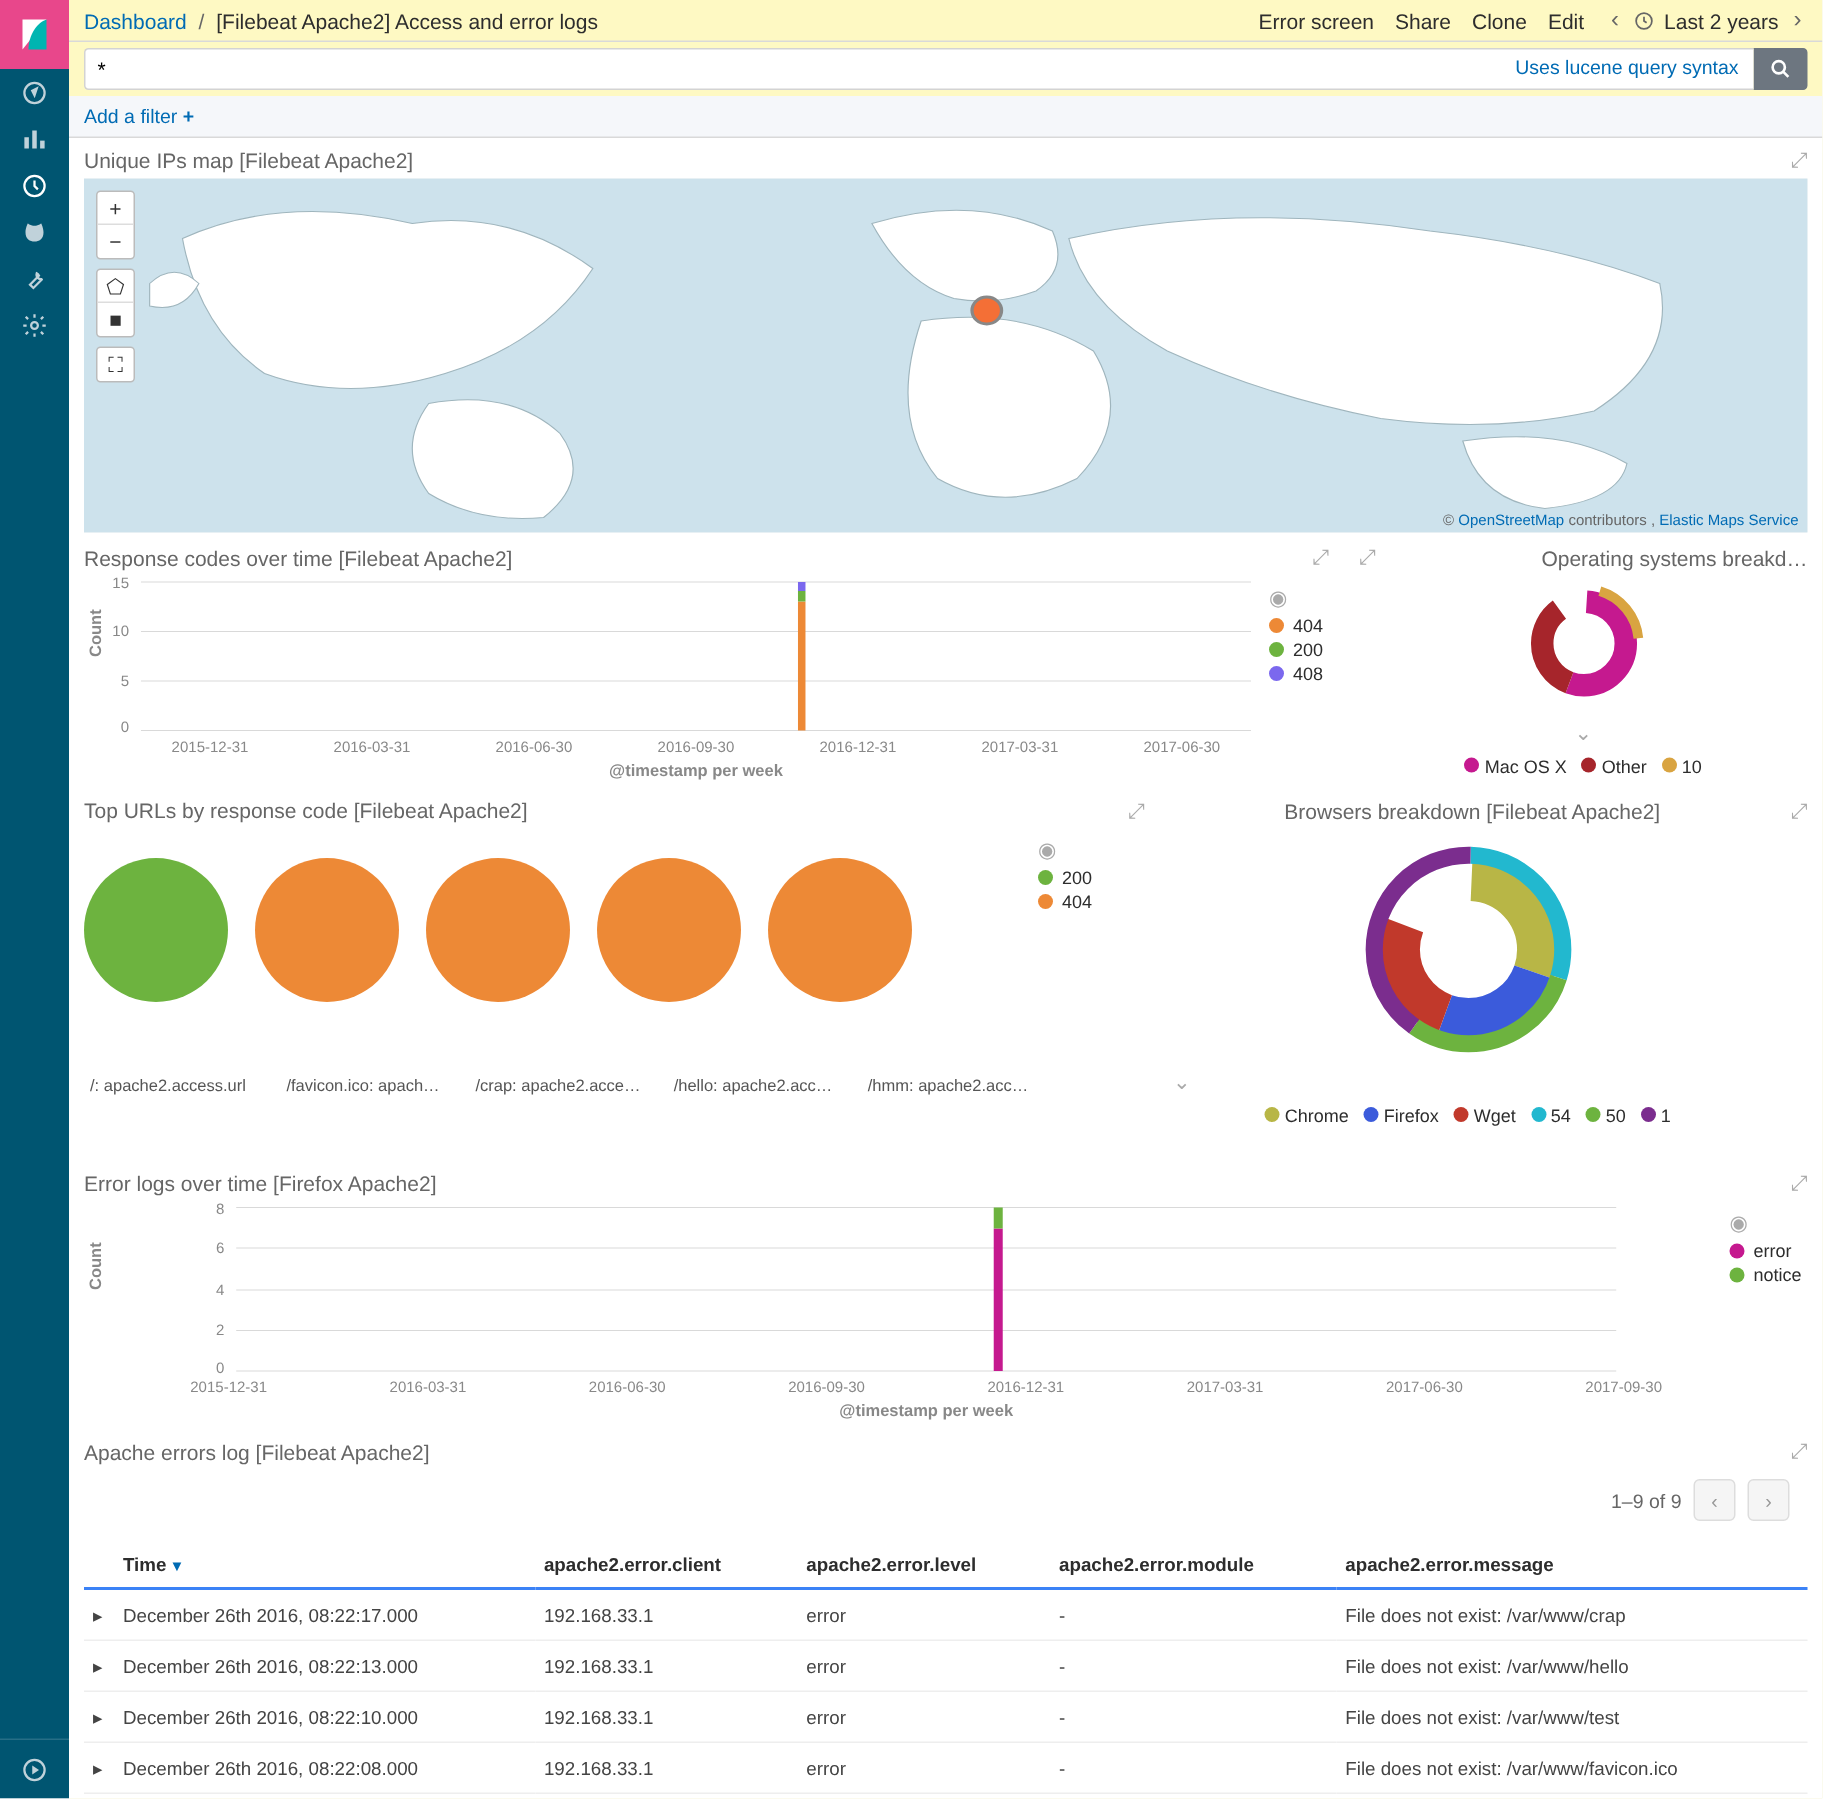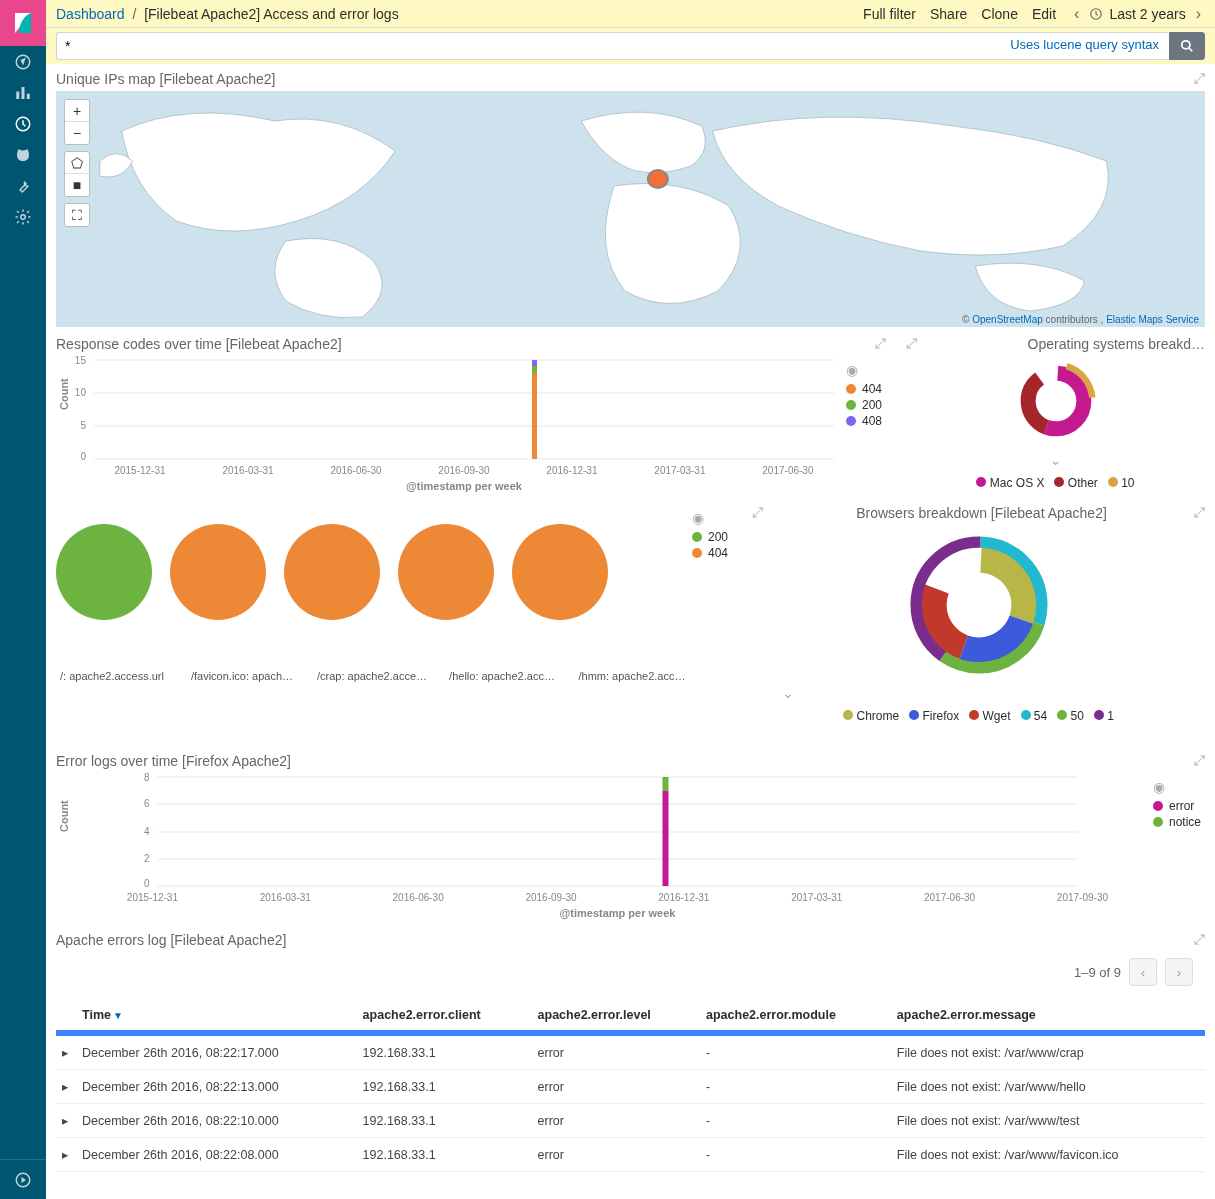--- a/index.html
+++ b/index.html
@@ -70,21 +70,21 @@
 .pies { display:flex; gap:18px; padding:10px 0; }
 .pie { width:96px; height:96px; border-radius:50%; }
 .pie-label { text-align:center; font-size:11px; color:#555; width:112px; overflow:hidden; text-overflow:ellipsis; white-space:nowrap;}
 
 
 .donut-wrap { display:flex; flex-direction:column; align-items:center; }
 .donut-legend { display:flex; flex-wrap:wrap; justify-content:center; gap:10px; font-size:12px; margin-top:4px;}
 
 
 .log-table { width:100%; border-collapse:collapse; margin-top:8px; font-size:12.5px; }
-.log-table th { text-align:left; font-weight:bold; padding:8px 6px; border-bottom:6px solid #3b82f6; color:#2d2d2d;}
+.log-table th { text-align:left; font-weight:bold; padding:8px 6px; border-bottom:2px solid #3b82f6; color:#2d2d2d;}
 .log-table td { padding:9px 6px; border-bottom:1px solid #eee; color:#444; }
 .pager { display:flex; justify-content:flex-end; align-items:center; gap:8px; padding:6px 12px; font-size:13px; color:#666;}
 .pager-btn { width:28px;height:28px;border:1px solid #ddd;border-radius:4px;display:flex;align-items:center;justify-content:center;background:#f5f5f5;color:#999;cursor:pointer; }
 .sort-arr { color:#006BB4; font-size:10px; margin-left:2px;}
 .row-toggle { width:20px; color:#888; cursor:pointer;}
 
 .x-ticks { display:flex; justify-content:space-around; font-size:10px; color:#888; margin-top:2px; }
 .x-axis-label { text-align:center; font-size:11px; color:#888; font-weight:bold; margin-top:4px; }
 </style>
 </head>
@@ -145,21 +145,21 @@
   </div>
 
   <div class="main">
     <div class="topbar">
       <div class="breadcrumb">
         <a href="#">Dashboard</a>
         <span class="sep">/</span>
         <span>[Filebeat Apache2] Access and error logs</span>
       </div>
       <div class="top-actions">
-        <span>Full filter</span>
+        <span>Error screen</span>
         <span>Share</span>
         <span>Clone</span>
         <span>Edit</span>
         <div class="time-picker">
           <span class="chev">‹</span>
           <svg class="clock" viewBox="0 0 24 24" fill="none" stroke="#666" stroke-width="2">
               <circle cx="12" cy="12" r="9"></circle>
               <path d="M12 7v5l3 2"></path>
             </svg>
           <span>Last 2 years</span>
@@ -174,20 +174,23 @@
         <span class="syntax-hint">Uses lucene query syntax</span>
       </div>
       <button class="search-btn">
         <svg width="14" height="14" viewBox="0 0 24 24" fill="none" stroke="#fff" stroke-width="3">
             <circle cx="10" cy="10" r="7"></circle>
             <path d="M15 15l6 6"></path>
           </svg>
       </button>
     </div>
 
+    <div class="filterbar">
+      <span class="add-filter"><span>Add a filter</span> <span class="plus">+</span></span>
+    </div>
 
     <div class="dashboard">
 
       <div class="panel">
         <div class="panel-header">
             <span>Unique IPs map [Filebeat Apache2]</span>
             <span class="expand">⤢</span>
           </div>
         <div class="map-area">
           <svg class="map-svg" viewBox="0 0 1050 236" preserveAspectRatio="none">
@@ -295,20 +298,23 @@
                 <span><span class="ldot" style="background:#c5198f"></span> Mac OS X</span>
                 <span><span class="ldot" style="background:#a6252b"></span> Other</span>
                 <span><span class="ldot" style="background:#d9a441"></span> 10</span>
               </div>
           </div>
         </div>
       </div>
 
       <div class="panel-row pie-row">
         <div class="panel" style="flex:0 0 680px">
+          <div class="panel-header">
+              <span>Top URLs by response code [Filebeat Apache2]</span>
+            </div>
           <div style="display:flex">
             <div style="flex:1;padding-top:10px">
               <div class="pies" id="url-pies">
                   <div class="pie" style="background:#6db33f"></div>
                   <div class="pie" style="background:#ed8936"></div>
                   <div class="pie" style="background:#ed8936"></div>
                   <div class="pie" style="background:#ed8936"></div>
                   <div class="pie" style="background:#ed8936"></div>
                 </div>
               <div style="display:flex;gap:18px;margin-top:40px" id="url-labels">

